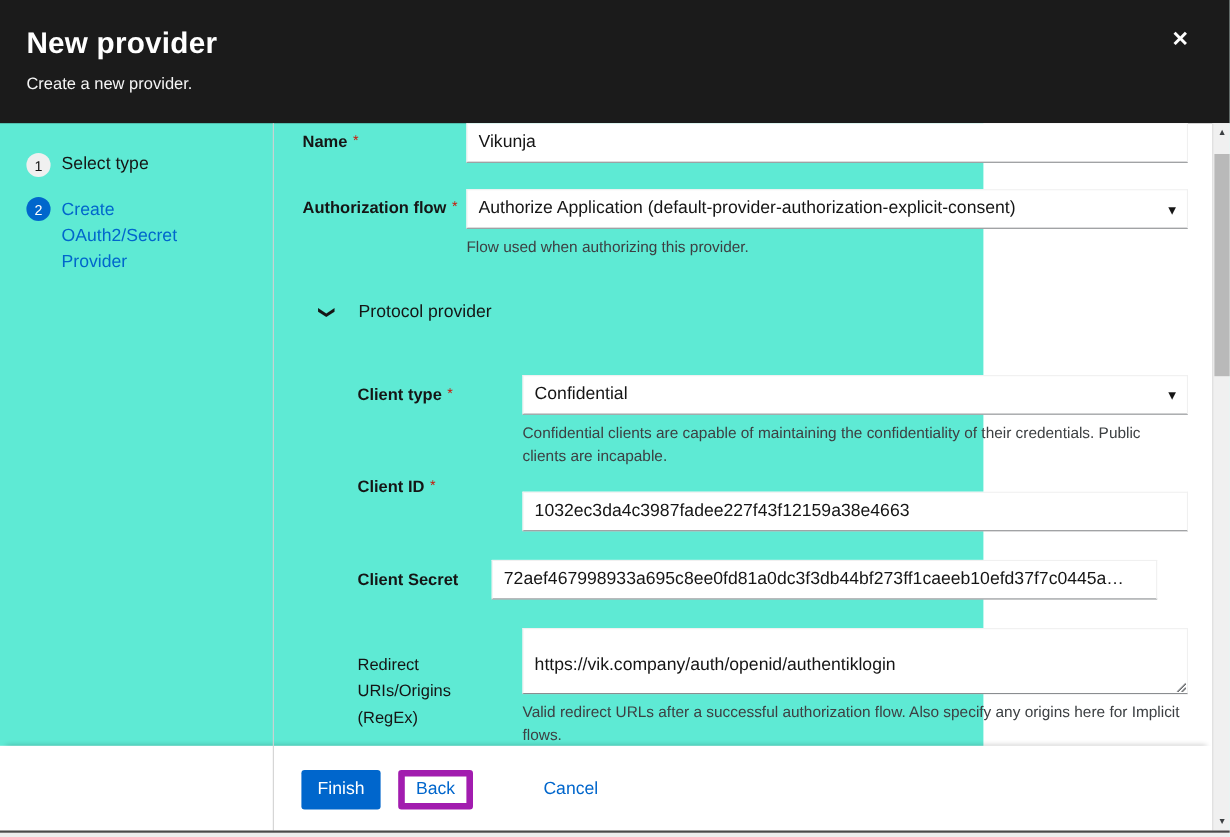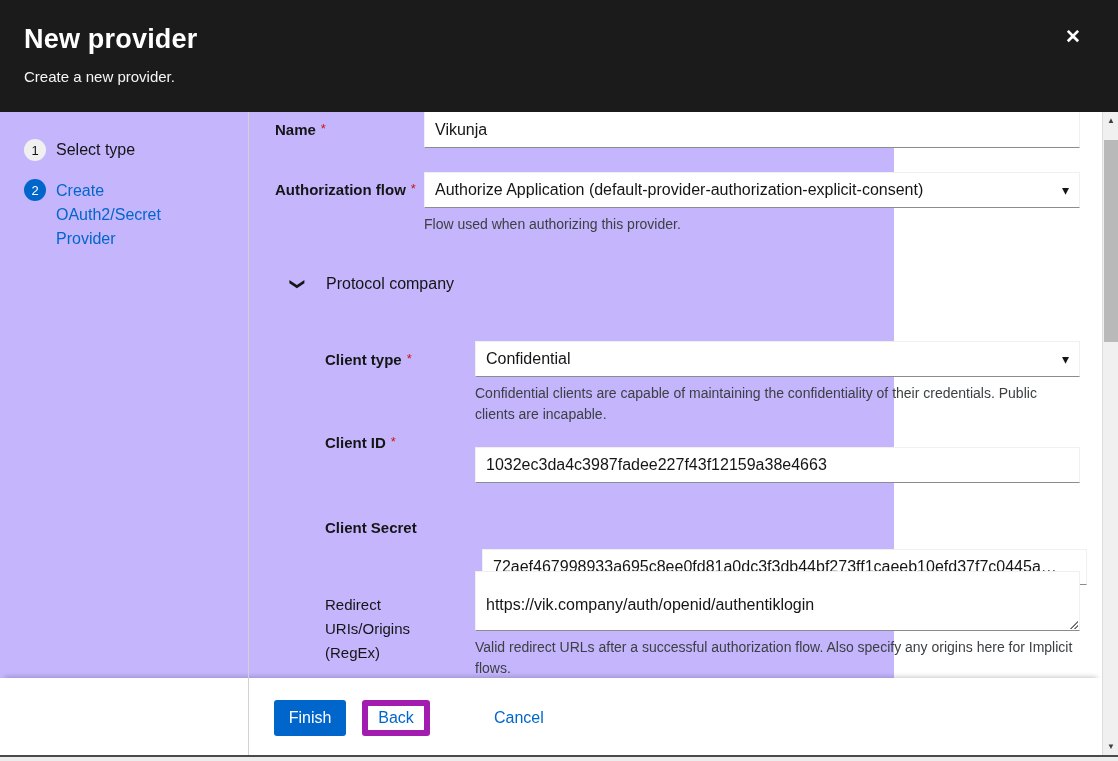--- a/index.html
+++ b/index.html
@@ -1,19 +1,19 @@
 <!DOCTYPE html>
 <html><head>
 <meta charset="utf-8">
 <style>
   * { margin: 0; padding: 0; box-sizing: border-box; }
   html, body { width: 1118px; height: 761px; overflow: hidden; }
   body { font-family: "Liberation Sans", sans-serif; background: #ffffff; position: relative; }
 
-  .stage { position: absolute; top: 0; left: 0; width: 894px; height: 761px; background: #c4b5fd; }
+  .stage { position: absolute; top: 0; left: 0; width: 894px; height: 761px; background: #5eead4; }
 
   
   .modal-header { position: absolute; top: 0; left: 0; width: 1118px; height: 112px; background: #1b1b1b; }
   .modal-title { position: absolute; left: 24px; top: 24px; color: #ffffff; font-size: 27px; font-weight: 700; letter-spacing: 0.2px; }
   .modal-subtitle { position: absolute; left: 24px; top: 68px; color: #f5f5f5; font-size: 15px; }
   .close-btn { position: absolute; left: 1058px; top: 22px; width: 30px; height: 30px; background: none; border: none; color: #ffffff; font-size: 19px; font-weight: 700; cursor: pointer; line-height: 30px; text-align: center; }
 
   
   .sidebar-divider { position: absolute; left: 248px; top: 112px; width: 1px; height: 644px; background: #d2d2d2; z-index: 6; }
   .wizard-step { position: absolute; left: 24px; display: flex; align-items: flex-start; cursor: pointer; background: none; border: none; text-align: left; font-family: "Liberation Sans", sans-serif; }
@@ -96,41 +96,41 @@
     <span>Authorization flow</span><span class="req">*</span>
   </div>
   <div class="pf-select" style="left:424px; top:172px; width:656px;">
     <span class="select-text">Authorize Application (default-provider-authorization-explicit-consent)</span>
     <span class="caret-icon">▾</span>
   </div>
   <div class="helper" style="left:424px; top:214px; width:656px;">Flow used when authorizing this provider.</div>
 
   <button class="expander">
     <span class="chevron-icon">❯</span>
-    <span class="expander-label">Protocol company</span>
+    <span class="expander-label">Protocol provider</span>
   </button>
 
   <div class="form-label" style="left:325px; top:351px;">
     <span>Client type</span><span class="req">*</span>
   </div>
   <div class="pf-select" style="left:475px; top:341px; width:605px;">
     <span class="select-text">Confidential</span>
     <span class="caret-icon">▾</span>
   </div>
   <div class="helper" style="left:475px; top:383px; width:605px;">Confidential clients are capable of maintaining the confidentiality of their credentials. Public clients are incapable.</div>
 
   <div class="form-label" style="left:325px; top:434px;">
     <span>Client ID</span><span class="req">*</span>
   </div>
   <input class="pf-input" style="left: 475px; top: 447px; width: 605px;" value="1032ec3da4c3987fadee227f43f12159a38e4663">
 
   <div class="form-label" style="left:325px; top:519px;">
     <span>Client Secret</span>
   </div>
-  <input class="pf-input" style="left: 482px; top: 509px; width: 605px; margin-top: 40px;" value="72aef467998933a695c8ee0fd81a0dc3f3db44bf273ff1caeeb10efd37f7c0445a…">
+  <input class="pf-input" style="left: 447px; top: 509px; width: 605px;" value="72aef467998933a695c8ee0fd81a0dc3f3db44bf273ff1caeeb10efd37f7c0445a…">
 
   <div class="form-label" style="left:325px; top:593px; width:145px; line-height:24px; font-weight:400;">
     <span>Redirect URIs/Origins</span><br>
     <span>(RegEx)</span>
   </div>
   <textarea class="pf-textarea" style="left: 475px; top: 571px; width: 605px; height: 60px;">https://vik.company/auth/openid/authentiklogin</textarea>
   <svg class="resize-handle" style="left:1068px; top:619px;" viewBox="0 0 10 10">
     <line x1="2" y1="10" x2="10" y2="2" stroke="#8a8d90" stroke-width="1"></line>
     <line x1="6" y1="10" x2="10" y2="6" stroke="#8a8d90" stroke-width="1"></line>
   </svg>

